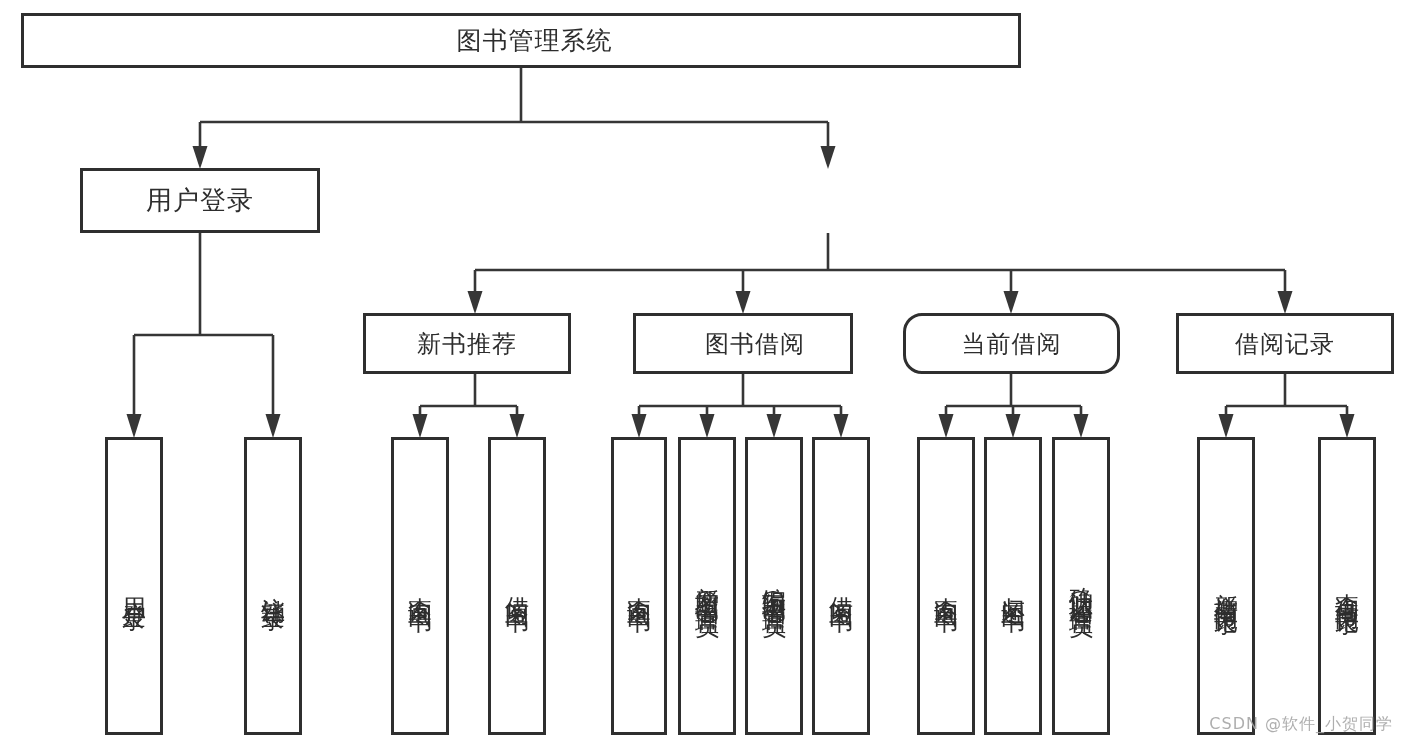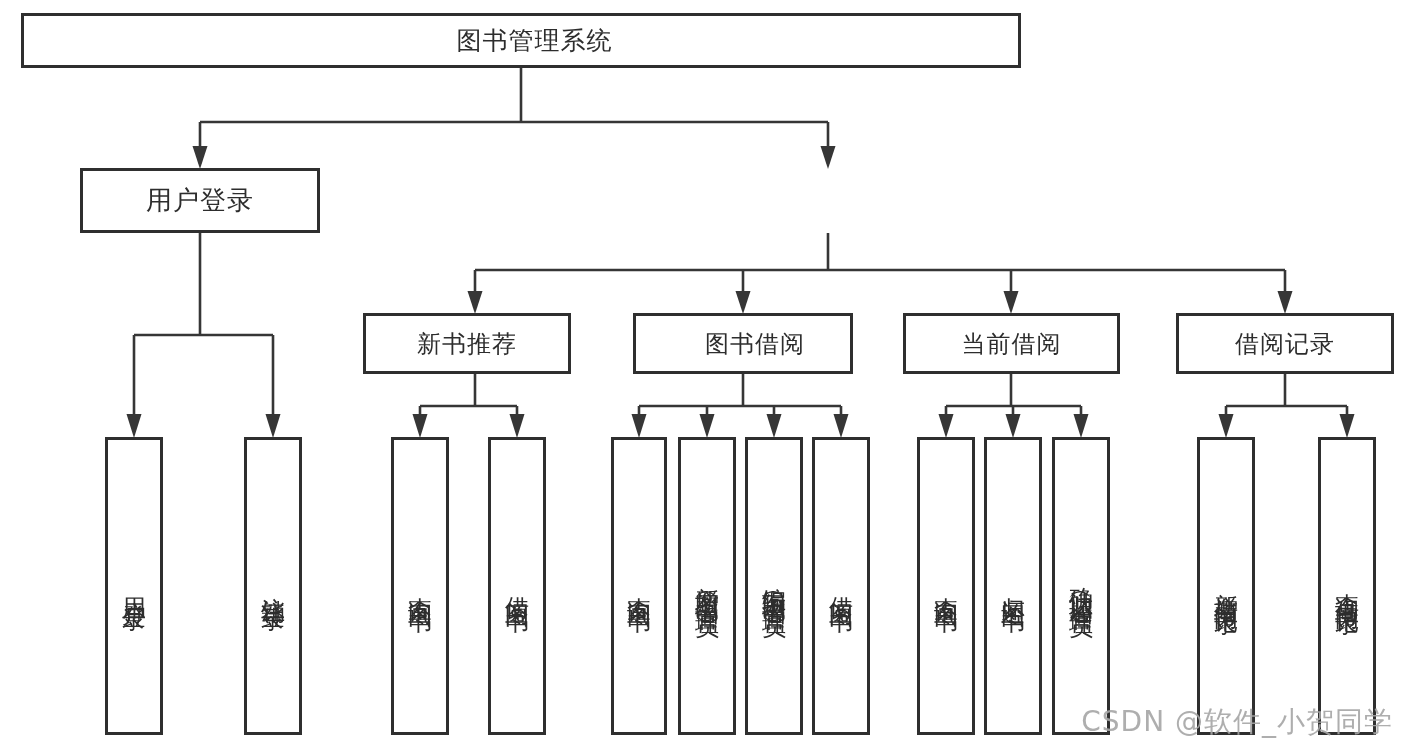--- a/index.html
+++ b/index.html
@@ -20,39 +20,39 @@
     writing-mode:vertical-rl;text-orientation:mixed;
     font-size:24px;letter-spacing:4px;line-height:1.0;
     max-height:286px;
   }
   
   #n-root{left:21px;top:13px;width:1000px;height:55px;padding-left:27px;}
   #n-user-login{left:80px;top:168px;width:240px;height:65px;font-size:26px;}
   #n-book-mgmt{left:710px;top:168px;width:237px;height:65px;font-size:26px;}
   #n-new-book{left:363px;top:313px;width:208px;height:61px;font-size:24px;}
   #n-book-borrow{left:633px;top:313px;width:220px;height:61px;font-size:24px;padding-left:24px;}
-  #n-current-borrow{left:903px;top:313px;width:217px;height:61px;font-size:24px;}
+  #n-current-borrow{left:903px;top:313px;width:217px;height:61px;font-size:24px;border-radius:19px;}
   #n-borrow-record{left:1176px;top:313px;width:218px;height:61px;font-size:24px;}
   .leaf{top:437px;width:58px;height:298px;}
   #l-user-login{left:105px;}
   #l-logout{left:244px;}
   #l-nb-query{left:391px;}
   #l-nb-borrow{left:488px;}
   #l-bb-query{left:611px;width:56px;}
   #l-bb-add{left:678px;}
   #l-bb-edit{left:745px;}
   #l-bb-borrow{left:812px;}
   #l-cb-query{left:917px;}
   #l-cb-return{left:984px;}
   #l-cb-confirm{left:1052px;}
   #l-br-add{left:1197px;}
   #l-br-query{left:1318px;}
   #watermark{
-    position:absolute;right:12px;bottom:6px;z-index:3;
-    font-size:28px;color:#a6a6a6;letter-spacing:1px;opacity:.9;
+    position:absolute;right:12px;bottom:12px;z-index:3;
+    font-size:16px;color:#a6a6a6;letter-spacing:1px;opacity:.9;
   }
 </style>
 </head>
 <body>
 
 <div id="canvas">
 
   <svg id="edges" width="1405" height="747" viewBox="0 0 1405 747">
     <g stroke="#363636" stroke-width="2.6" fill="none">
       <path d="M521,68 V122"></path>

